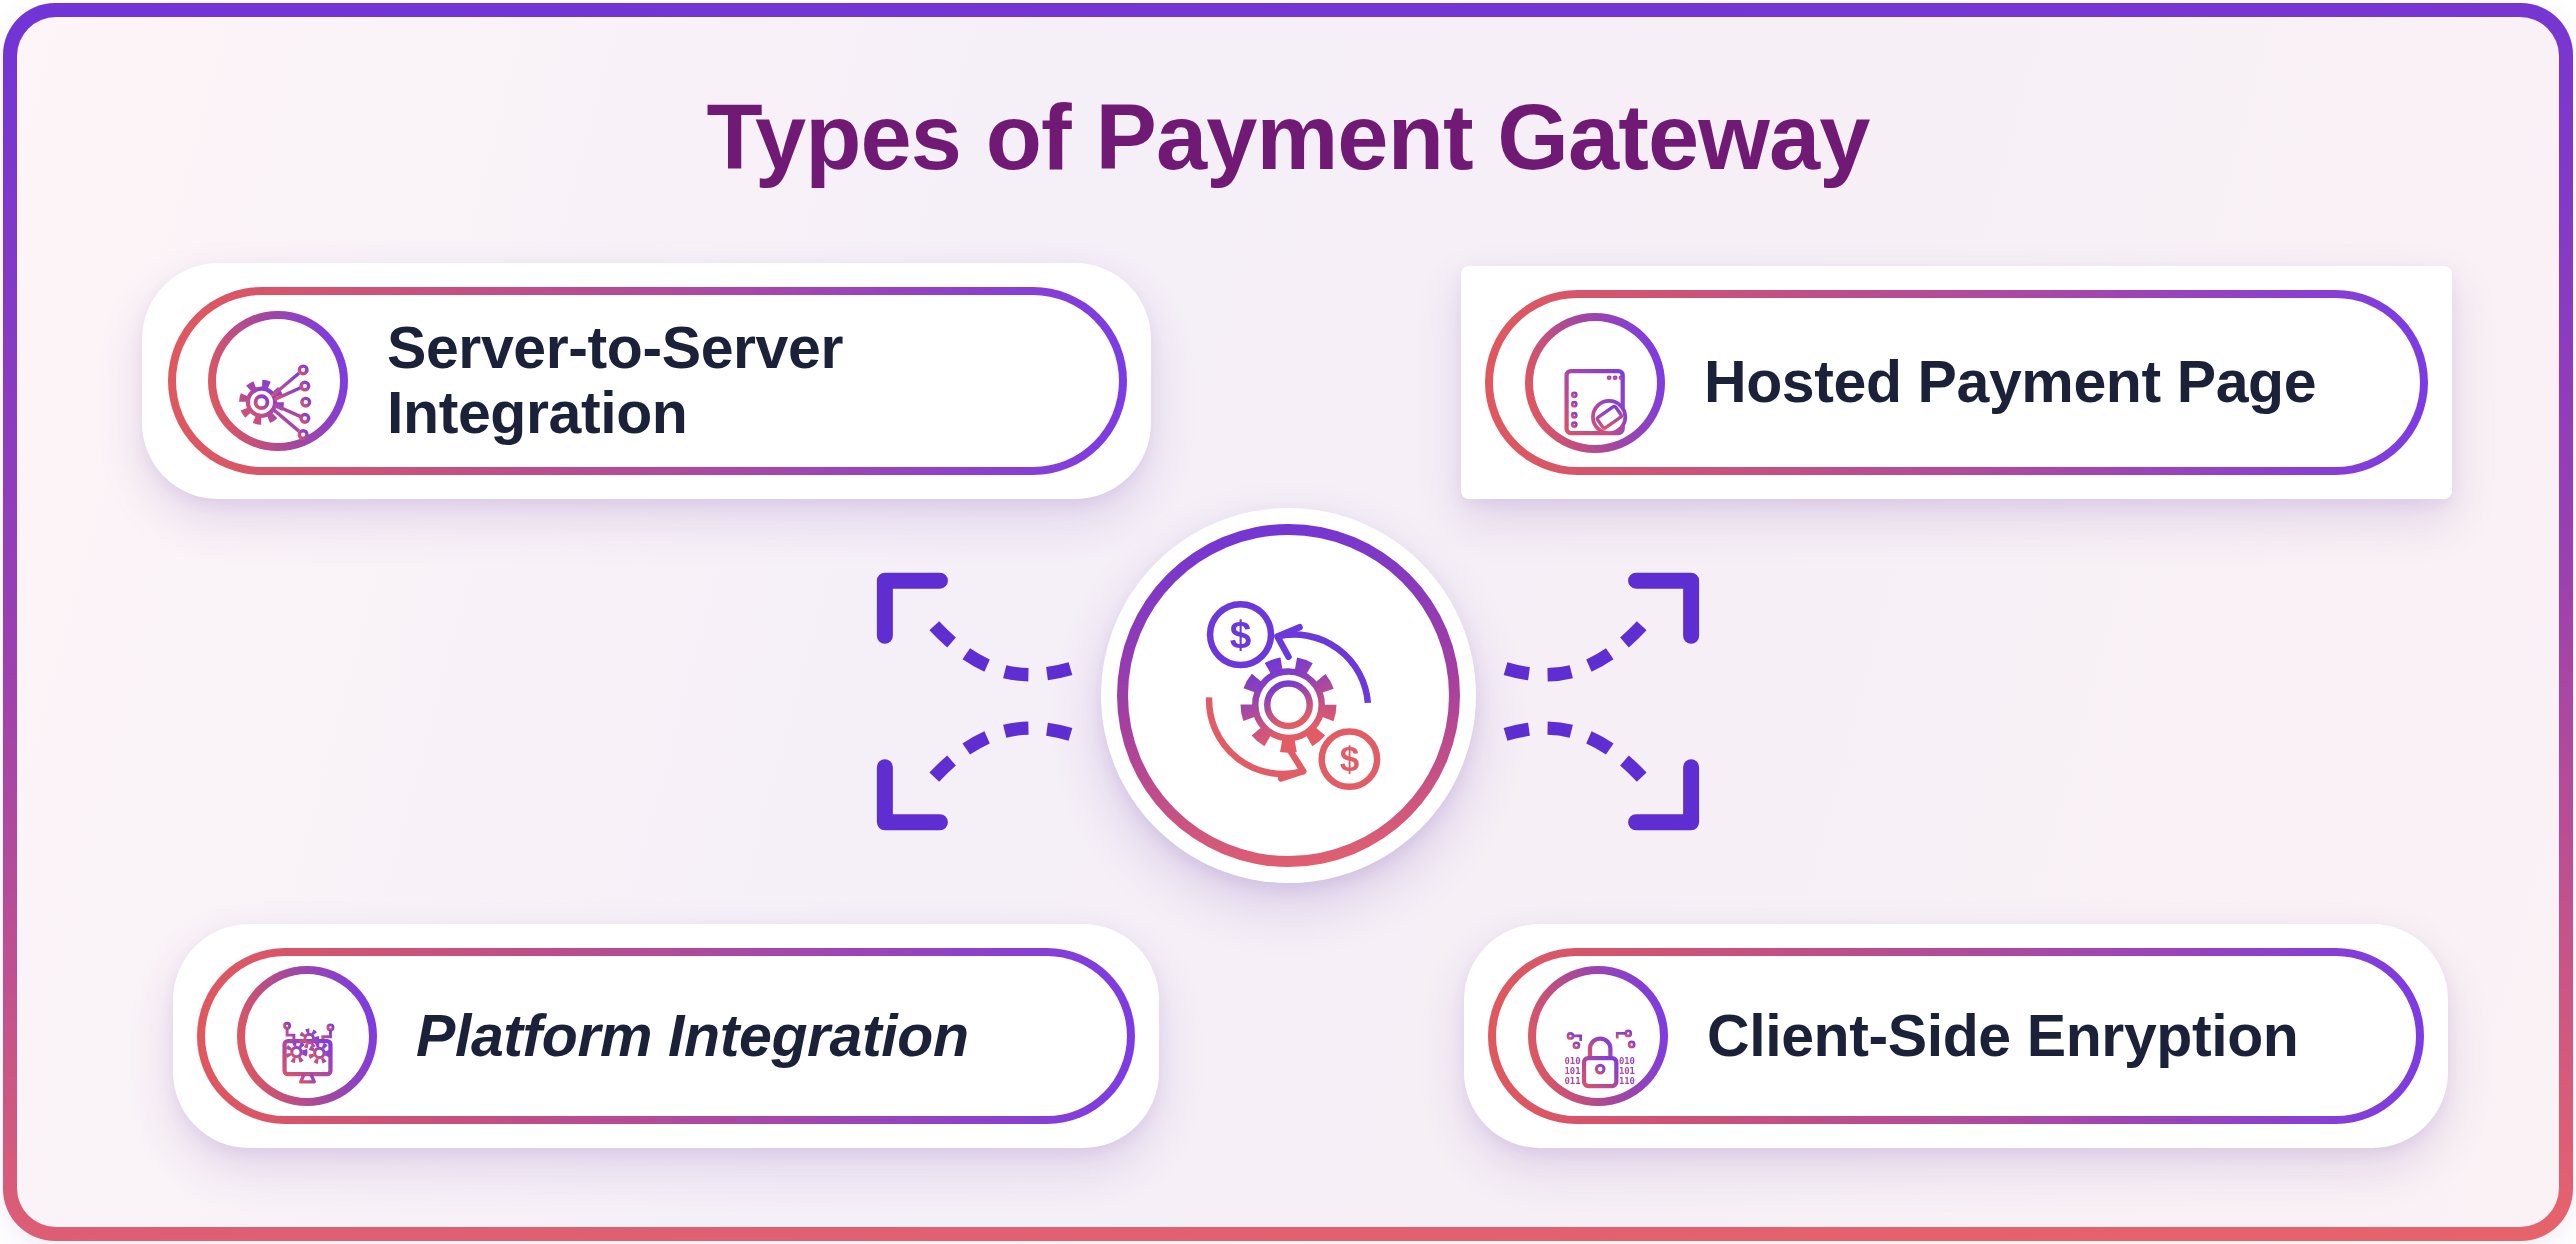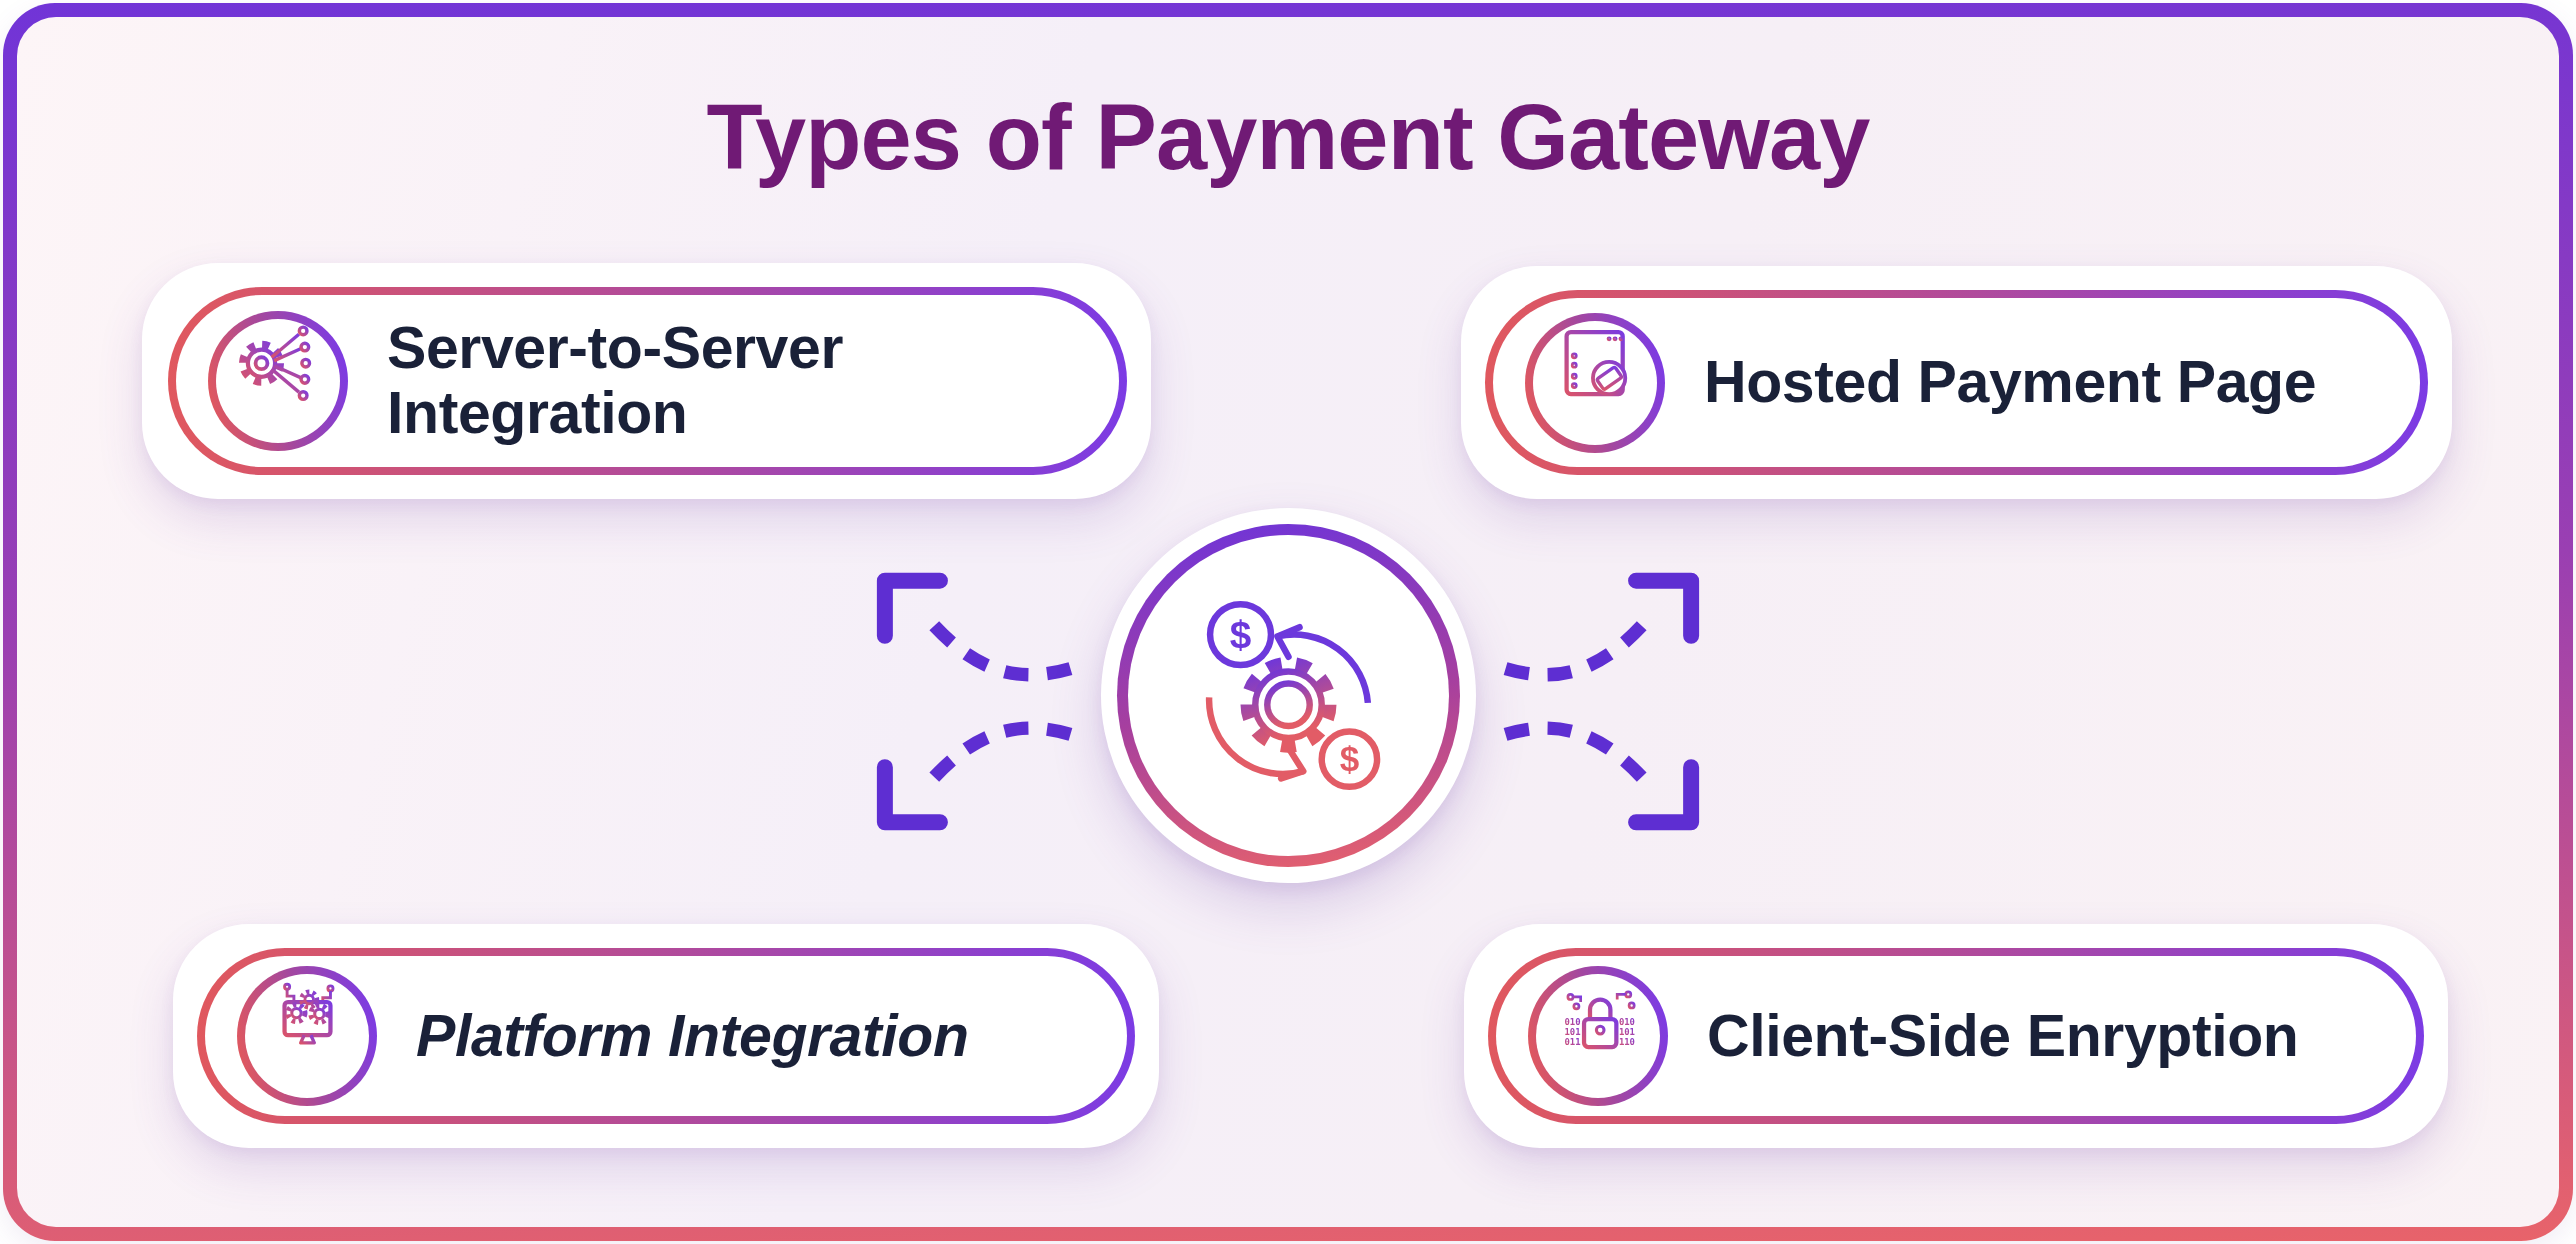--- a/index.html
+++ b/index.html
@@ -20,26 +20,26 @@
   
   .card { position:absolute; background:#ffffff; border-radius:76px; padding:24px;
           box-shadow:0 21px 46px rgba(110,63,170,0.16), 0 5.3px 14px rgba(110,63,170,0.08); }
   .pill { height:100%; width:100%; border-radius:887px; padding:8px;
           background:linear-gradient(90deg,#e0585e 0%, #b04a9c 52%, #7c3be4 100%); }
   .pill-inner { height:100%; width:100%; border-radius:887px; background:#ffffff;
           display:flex; align-items:center; gap:39px; padding:0 25px 0 32px; }
   .icon-circle { flex:0 0 auto; width:140px; height:140px; border-radius:50%; padding:8px;
           background:linear-gradient(75deg,#e0585e 8%, #a3479f 50%, #7c3be4 92%); }
   .icon-inner { width:100%; height:100%; border-radius:50%; background:#ffffff;
-          display:flex; align-items:flex-start; justify-content:center; }
+          display:flex; align-items:flex-end; justify-content:center; }
   .card-label { font-size:59px; font-weight:800; color:#1a2138; line-height:1.1;
           letter-spacing:-0.4px; }
   .card-1 { left:142px; top:263px; width:1009px; height:236px;padding-left:26px; }
   .card-1 .card-label { max-width:711px; }
-  .card-2 { left:1461px; top:266px; width:991px; height:233px; }
+  .card-2 { left:1461px; top:266px; width:991px; height:233px;border-radius:8px; }
   .card-3 { left:173px;  top:924px; width:986px; height:224px;font-style:italic; }
   .card-4 { left:1464px; top:924px; width:984px; height:224px; }
 
   
   .hub { position:absolute; left:1101px; top:508px; width:375px; height:375px;
          border-radius:50%; background:#ffffff;
          box-shadow:0 23px 52px rgba(110,63,170,0.20), 0 7px 16px rgba(110,63,170,0.10);
          display:flex; align-items:center; justify-content:center; }
   .hub-ring { width:343px; height:343px; border-radius:50%; padding:10.7px;
          background:linear-gradient(172deg,#6d34da 0%, #a63f9f 52%, #e8636a 100%); }

